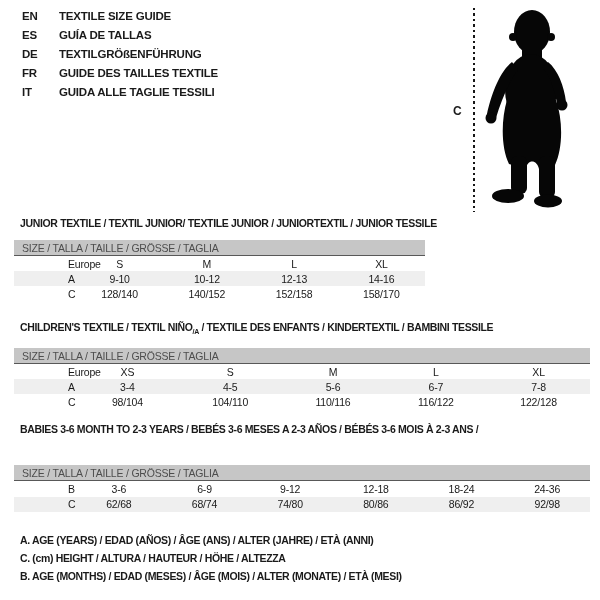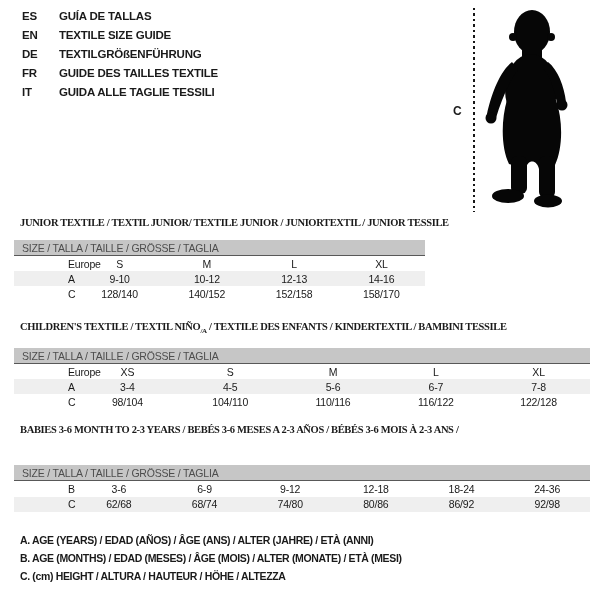--- a/index.html
+++ b/index.html
@@ -11,21 +11,21 @@
   
   .lang-list{position:absolute;left:22px;top:6px;}
   .lang-row{display:flex;height:19px;align-items:center;font-weight:bold;font-size:11.5px;letter-spacing:-0.2px;white-space:nowrap;}
   .lang-code{width:37px;flex:0 0 37px;}
   
   .dotted-line{position:absolute;left:473px;top:8px;width:2px;height:204px;
     background:repeating-linear-gradient(to bottom,#161616 0 2.5px,transparent 2.5px 5.5px);}
   .c-label{position:absolute;left:453px;top:104px;font-weight:bold;font-size:12px;}
   .baby-svg{position:absolute;left:482px;top:8px;}
   
-  .table-title{position:absolute;left:20px;font-weight:bold;font-size:10.5px;letter-spacing:-0.35px;white-space:nowrap;font-family:Liberation Serif, serif;}
+  .table-title{position:absolute;left:20px;font-weight:bold;font-size:10.5px;letter-spacing:-0.35px;white-space:nowrap;}
   .title-1{top:217px;}
   .title-2{top:321px;}
   .title-3{top:423px;line-height:13.5px;}
   .sub{font-size:7px;vertical-align:sub;}
   
   .size-table{position:absolute;left:14px;}
   .t1{width:411px;top:240px;}
   .t2{width:576px;top:348px;}
   .t3{width:576px;top:465px;}
   .size-header{height:16px;background:var(--header-bar,#c6c6c6);border-bottom:1px solid #585858;
@@ -39,26 +39,26 @@
   .trow .val{text-align:center;}
   .shaded{background:var(--row-alt,#efefef);}
   
   .legend{position:absolute;left:20px;top:531px;font-weight:bold;font-size:10.5px;letter-spacing:-0.35px;line-height:18px;white-space:nowrap;}
 </style>
 </head>
 <body>
 
 <div class="lang-list">
   <div class="lang-row">
+    <span class="lang-code">EN</span>
+    <span class="lang-label">TEXTILE SIZE GUIDE</span>
+  </div>
+  <div class="lang-row">
     <span class="lang-code">ES</span>
     <span class="lang-label">GUÍA DE TALLAS</span>
-  </div>
-  <div class="lang-row">
-    <span class="lang-code">EN</span>
-    <span class="lang-label">TEXTILE SIZE GUIDE</span>
   </div>
   <div class="lang-row">
     <span class="lang-code">DE</span>
     <span class="lang-label">TEXTILGRÖßENFÜHRUNG</span>
   </div>
   <div class="lang-row">
     <span class="lang-code">FR</span>
     <span class="lang-label">GUIDE DES TAILLES TEXTILE</span>
   </div>
   <div class="lang-row">
@@ -165,15 +165,15 @@
     <span class="val">68/74</span>
     <span class="val">74/80</span>
     <span class="val">80/86</span>
     <span class="val">86/92</span>
     <span class="val">92/98</span>
   </div>
 </div>
 
 <div class="legend">
   <div>A. AGE (YEARS) / EDAD (AÑOS) / ÂGE (ANS) / ALTER (JAHRE) / ETÀ (ANNI)</div>
+  <div>C. (cm) HEIGHT / ALTURA / HAUTEUR / HÖHE / ALTEZZA</div>
   <div>B. AGE (MONTHS) / EDAD (MESES) / ÂGE (MOIS) / ALTER (MONATE) / ETÀ (MESI)</div>
-  <div>C. (cm) HEIGHT / ALTURA / HAUTEUR / HÖHE / ALTEZZA</div>
 </div>
 
 </body></html>

